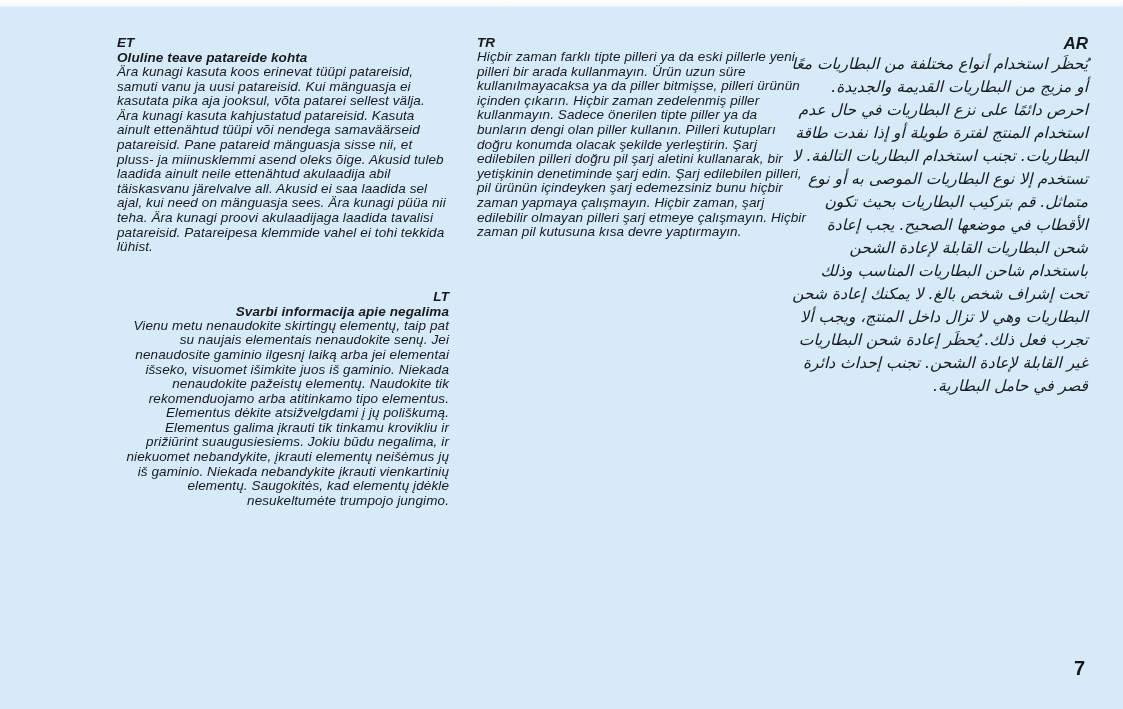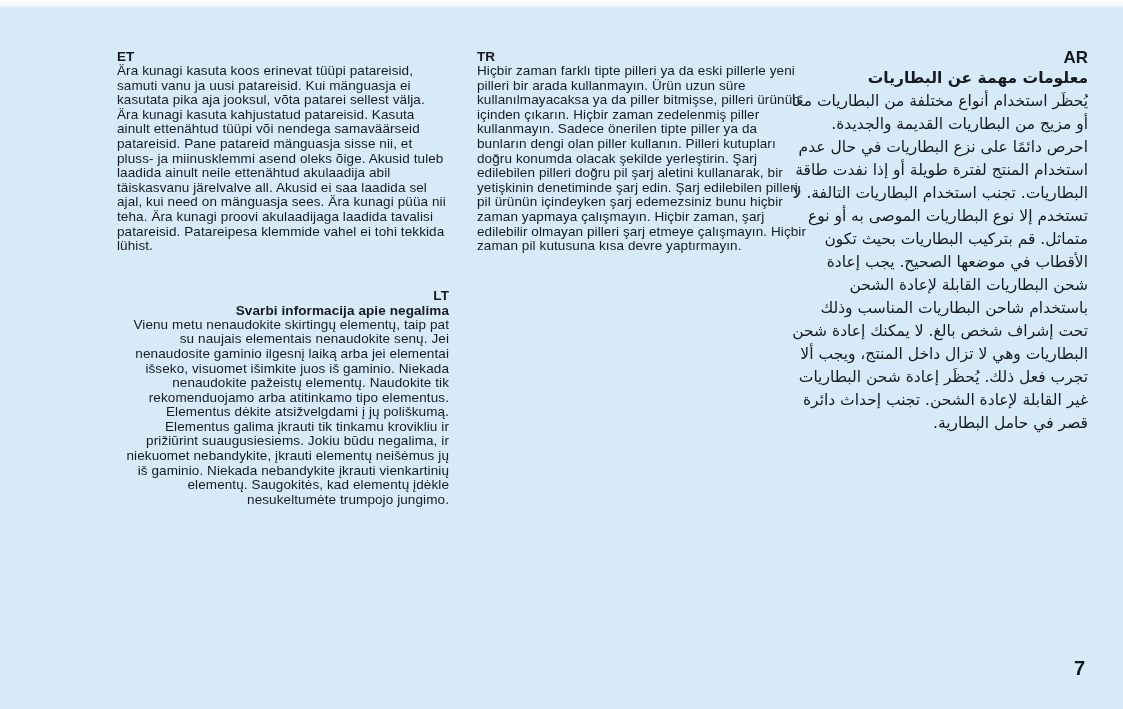--- a/index.html
+++ b/index.html
@@ -17,24 +17,25 @@
     color: #171b20;
   }
   .top-strip {
     position: absolute;
     top: 0; left: 0; right: 0;
     height: 8px;
     background: linear-gradient(#ffffff 0%, #f2f8fd 70%, #d6eaf8 100%);
   }
   .col {
     position: absolute;
-    top: 49px;
+    top: 35px;
     font-size: 13.5px;
     line-height: 14.6px;
     letter-spacing: 0.1px;
+    font-style: italic;
   }
   .col-1 { left: 117px; width: 332px; }
   .col-2 { left: 477px; width: 332px; }
   .col-ar {
     right: 35px;
     width: 300px;
     direction: rtl;
     text-align: right;
     font-family: "DejaVu Sans", sans-serif;
     font-size: 15.5px;
@@ -78,39 +79,39 @@
 </head>
 <body>
 
 <div class="sheet">
 
   <div class="top-strip"></div>
 
   <div class="col col-1">
     <div class="section">
       <div class="lang-code">ET</div>
+      <h2 class="section-title">Oluline teave patareide kohta</h2>
       <p class="section-body">Ära kunagi kasuta koos erinevat tüüpi patareisid, samuti vanu ja uusi patareisid. Kui mänguasja ei kasutata pika aja jooksul, võta patarei sellest välja. Ära kunagi kasuta kahjustatud patareisid. Kasuta ainult ettenähtud tüüpi või nendega samaväärseid patareisid. Pane patareid mänguasja sisse nii, et pluss- ja miinusklemmi asend oleks õige. Akusid tuleb laadida ainult neile ettenähtud akulaadija abil täiskasvanu järelvalve all. Akusid ei saa laadida sel ajal, kui need on mänguasja sees. Ära kunagi püüa nii teha. Ära kunagi proovi akulaadijaga laadida tavalisi patareisid. Patareipesa klemmide vahel ei tohi tekkida lühist.</p>
     </div>
     <div class="section">
       <div class="lang-code">LT</div>
       <h2 class="section-title">Svarbi informacija apie negalima</h2>
       <p class="section-body">Vienu metu nenaudokite skirtingų elementų, taip pat su naujais elementais nenaudokite senų. Jei nenaudosite gaminio ilgesnį laiką arba jei elementai išseko, visuomet išimkite juos iš gaminio. Niekada nenaudokite pažeistų elementų. Naudokite tik rekomenduojamo arba atitinkamo tipo elementus. Elementus dėkite atsižvelgdami į jų poliškumą. Elementus galima įkrauti tik tinkamu krovikliu ir prižiūrint suaugusiesiems. Jokiu būdu negalima, ir niekuomet nebandykite, įkrauti elementų neišėmus jų iš gaminio. Niekada nebandykite įkrauti vienkartinių elementų. Saugokitės, kad elementų įdėkle nesukeltumėte trumpojo jungimo.</p>
     </div>
   </div>
 
   <div class="col col-2">
     <div class="section">
       <div class="lang-code">TR</div>
       <p class="section-body">Hiçbir zaman farklı tipte pilleri ya da eski pillerle yeni pilleri bir arada kullanmayın. Ürün uzun süre kullanılmayacaksa ya da piller bitmişse, pilleri ürünün içinden çıkarın. Hiçbir zaman zedelenmiş piller kullanmayın. Sadece önerilen tipte piller ya da bunların dengi olan piller kullanın. Pilleri kutupları doğru konumda olacak şekilde yerleştirin. Şarj edilebilen pilleri doğru pil şarj aletini kullanarak, bir yetişkinin denetiminde şarj edin. Şarj edilebilen pilleri, pil ürünün içindeyken şarj edemezsiniz bunu hiçbir zaman yapmaya çalışmayın. Hiçbir zaman, şarj edilebilir olmayan pilleri şarj etmeye çalışmayın. Hiçbir zaman pil kutusuna kısa devre yaptırmayın.</p>
     </div>
   </div>
 
   <div class="col col-ar" dir="rtl">
     <div class="section">
       <div class="lang-code">AR</div>
-      <h2 class="section-title">معلومات مهمة عن البطاريات</h2>
       <p class="section-body">يُحظَر استخدام أنواع مختلفة من البطاريات معًا أو مزيج من البطاريات القديمة والجديدة. احرص دائمًا على نزع البطاريات في حال عدم استخدام المنتج لفترة طويلة أو إذا نفدت طاقة البطاريات. تجنب استخدام البطاريات التالفة. لا تستخدم إلا نوع البطاريات الموصى به أو نوع متماثل. قم بتركيب البطاريات بحيث تكون الأقطاب في موضعها الصحيح. يجب إعادة شحن البطاريات القابلة لإعادة الشحن باستخدام شاحن البطاريات المناسب وذلك تحت إشراف شخص بالغ. لا يمكنك إعادة شحن البطاريات وهي لا تزال داخل المنتج، ويجب ألا تجرب فعل ذلك. يُحظَر إعادة شحن البطاريات غير القابلة لإعادة الشحن. تجنب إحداث دائرة قصر في حامل البطارية.</p>
     </div>
   </div>
 
   <div class="page-number">7</div>
 
 </div>
 
 </body></html>

